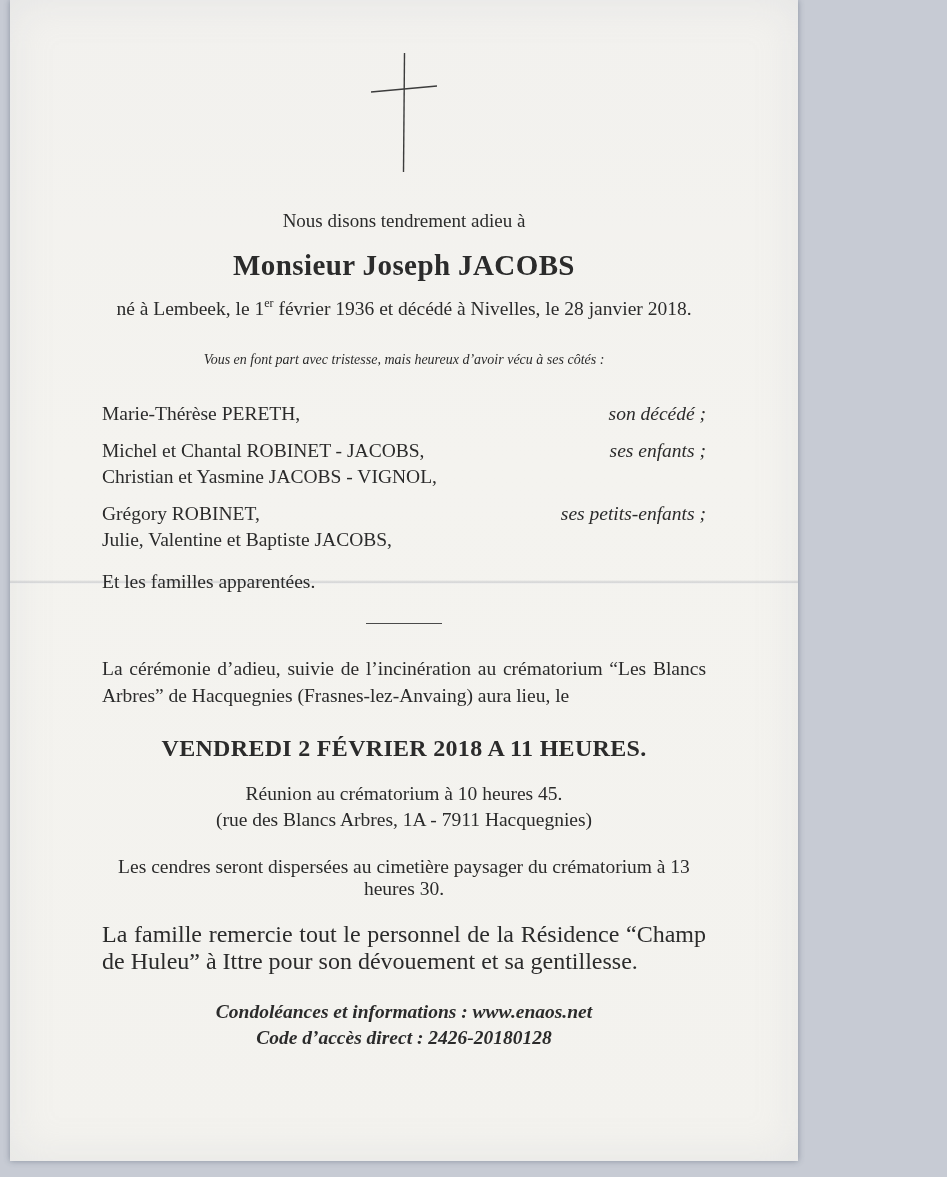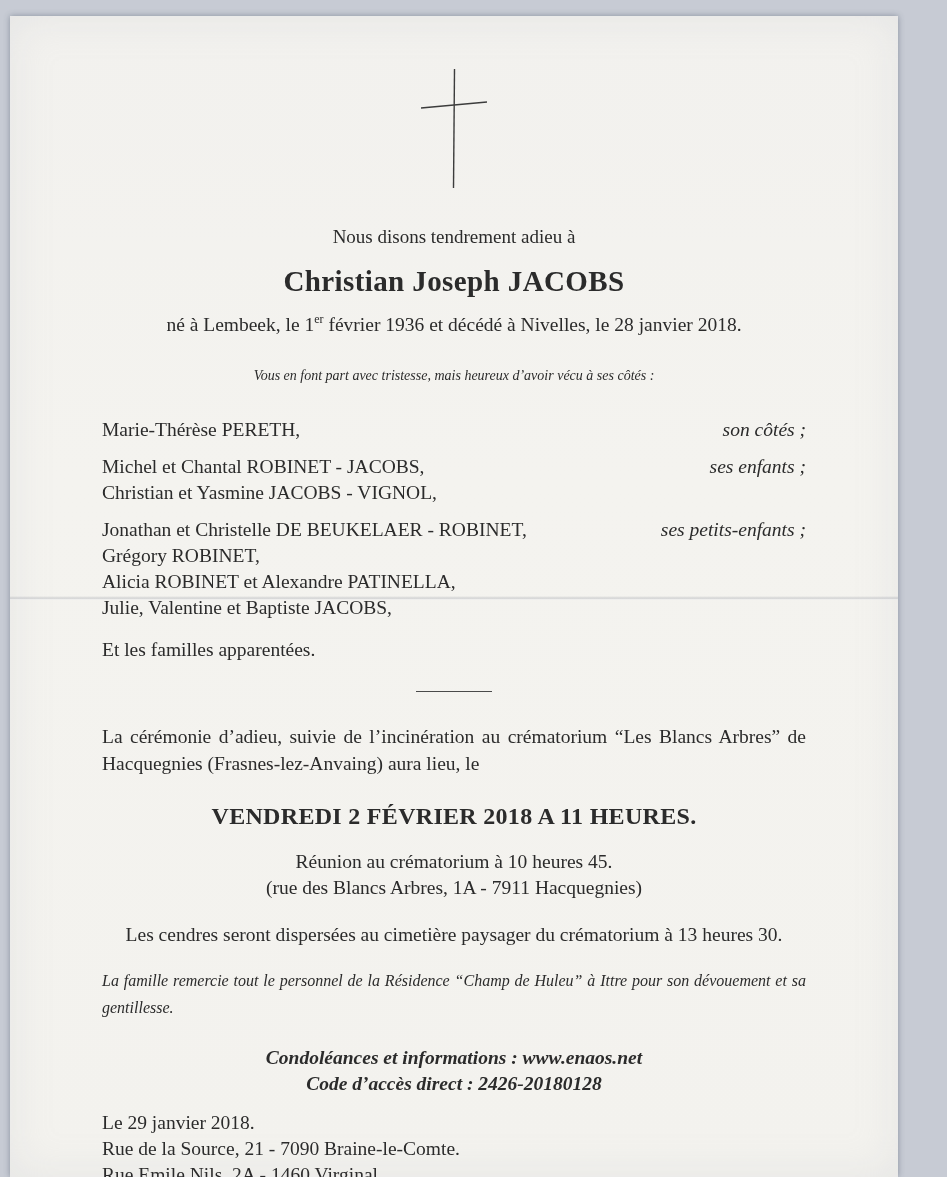--- a/index.html
+++ b/index.html
@@ -4,22 +4,22 @@
 <style>
   * { box-sizing: border-box; margin: 0; padding: 0; }
   html, body {
     width: 947px; height: 1177px;
     background: #c7cbd4;
     font-family: "Liberation Serif", "DejaVu Serif", serif;
     overflow: hidden;
   }
   .paper {
     position: absolute;
-    left: 10px; top: 16px;
-    width: 888px; height: 1161px;
+    left: 10px; top: 0;
+    width: 788px; height: 1161px;
     background: linear-gradient(180deg, #f2f1ee 0%, #f4f3ef 40%, #f3f2ee 100%);
     box-shadow: 0 0 6px rgba(60,70,90,.45), inset 0 0 40px rgba(190,195,205,.25);
     color: #2b2b2b;
   }
   
   .fold {
     position: absolute;
     left: 0; top: 580px;
     width: 100%; height: 4px;
     background: linear-gradient(180deg, rgba(120,125,140,0) 0%, rgba(120,125,140,.28) 55%, rgba(255,255,255,.5) 100%);
@@ -42,68 +42,66 @@
   .fam-rel { font-style: italic; white-space: nowrap; line-height: 26px; }
   .families-line { font-size: 19.5px; margin-top: 18px; }
   .divider {
     width: 76px; border: 0; border-top: 1.4px solid #4a4a4a;
     margin: 30px auto 0 auto;
   }
   .ceremony { margin-top: 31px; font-size: 19.5px; line-height: 27px; text-align: justify; }
   .big-date { margin-top: 26px; font-size: 24px; font-weight: bold; letter-spacing: .3px; }
   .meeting { margin-top: 19px; font-size: 19.5px; line-height: 26px; }
   .ashes { margin-top: 23px; font-size: 19.5px; }
-  .thanks { margin-top: 21px; font-size: 16px; line-height: 27px; font-style: italic; text-align: justify; }
+  .thanks { margin-top: 21px; font-size: 24px; line-height: 27px; text-align: justify; }
   .condol { margin-top: 24px; font-size: 19.5px; line-height: 26px; font-weight: bold; font-style: italic; }
   .sender { margin-top: 13px; font-size: 19.5px; line-height: 26px; }
 </style>
 </head>
 <body>
 
 <div class="paper">
   <div class="fold"></div>
   <div class="content">
 
     <div class="cross-wrap">
       <svg width="80" height="122" viewBox="0 0 80 122" aria-hidden="true">
         <line x1="40.5" y1="1" x2="39.5" y2="120" stroke="#3c3c3c" stroke-width="1.4"></line>
         <line x1="7" y1="40" x2="73" y2="34" stroke="#3c3c3c" stroke-width="1.4"></line>
       </svg>
     </div>
 
     <div class="center intro">Nous disons tendrement adieu à</div>
 
-    <div class="center title">Christian Joseph JACOBS</div>
+    <div class="center title">Monsieur Joseph JACOBS</div>
 
     <div class="center birth"><span>né à Lembeek, le 1</span><sup>er</sup><span> février 1936 et décédé à Nivelles, le 28 janvier 2018.</span></div>
 
     <div class="center announce">Vous en font part avec tristesse, mais heureux d’avoir vécu à ses côtés :</div>
 
     <div class="family">
 
       <div class="fam-group">
         <div class="fam-names">
           <div>Marie-Thérèse PERETH,</div>
         </div>
-        <div class="fam-rel">son côtés ;</div>
+        <div class="fam-rel">son décédé ;</div>
       </div>
 
       <div class="fam-group">
         <div class="fam-names">
           <div>Michel et Chantal ROBINET - JACOBS,</div>
           <div>Christian et Yasmine JACOBS - VIGNOL,</div>
         </div>
         <div class="fam-rel">ses enfants ;</div>
       </div>
 
       <div class="fam-group">
         <div class="fam-names">
-          <div>Jonathan et Christelle DE BEUKELAER - ROBINET,</div>
           <div>Grégory ROBINET,</div>
-          <div>Alicia ROBINET et Alexandre PATINELLA,</div>
           <div>Julie, Valentine et Baptiste JACOBS,</div>
         </div>
         <div class="fam-rel">ses petits-enfants ;</div>
       </div>
 
       <div class="families-line">Et les familles apparentées.</div>
     </div>
 
     <hr class="divider">
 
@@ -118,20 +116,15 @@
 
     <div class="center ashes">Les cendres seront dispersées au cimetière paysager du crématorium à 13 heures 30.</div>
 
     <div class="thanks">La famille remercie tout le personnel de la Résidence “Champ de Huleu” à Ittre pour son dévouement et sa gentillesse.</div>
 
     <div class="center condol">
       <div>Condoléances et informations : www.enaos.net</div>
       <div>Code d’accès direct : 2426-20180128</div>
     </div>
 
-    <div class="sender">
-      <div>Le 29 janvier 2018.</div>
-      <div>Rue de la Source, 21 - 7090 Braine-le-Comte.</div>
-      <div>Rue Emile Nils, 2A - 1460 Virginal.</div>
-    </div>
 
   </div>
 </div>
 
 </body></html>

